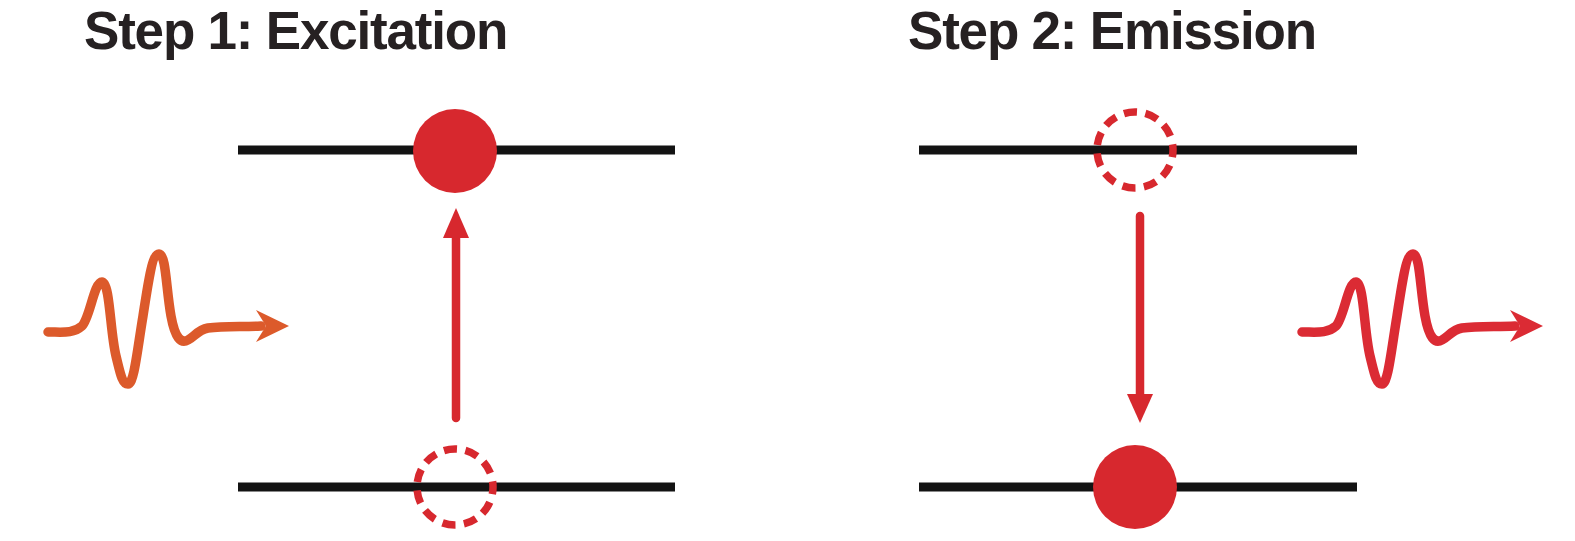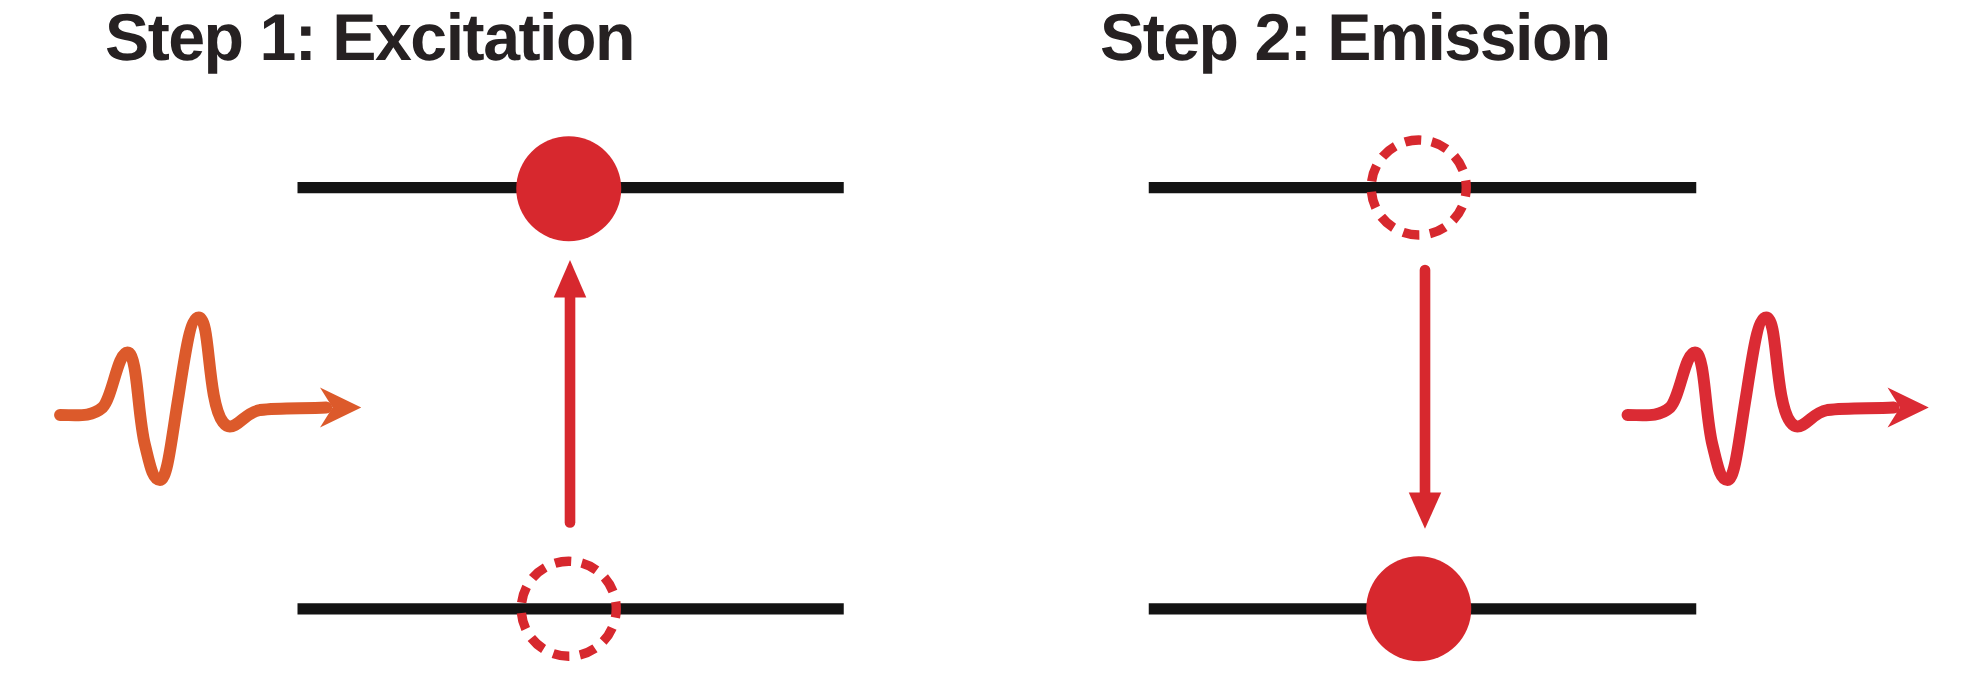--- a/index.html
+++ b/index.html
@@ -19,21 +19,21 @@
     position: absolute;
     top: 2px;
     line-height: 1.1;
     font-size: 53px;
     font-weight: 700;
     letter-spacing: -1.2px;
     color: var(--title-text, #262122);
     white-space: nowrap;
   }
   .panel-title.left  { left: 84px; }
-  .panel-title.right { left: 880px; }
+  .panel-title.right { left: 908px; }
   svg.diagram {
     position: absolute;
     left: 0; top: 0;
     width: 1575px;
     height: 541px;
   }
   .lvl {
     stroke: var(--level-line, #131313);
     stroke-width: 9;
     fill: none;

